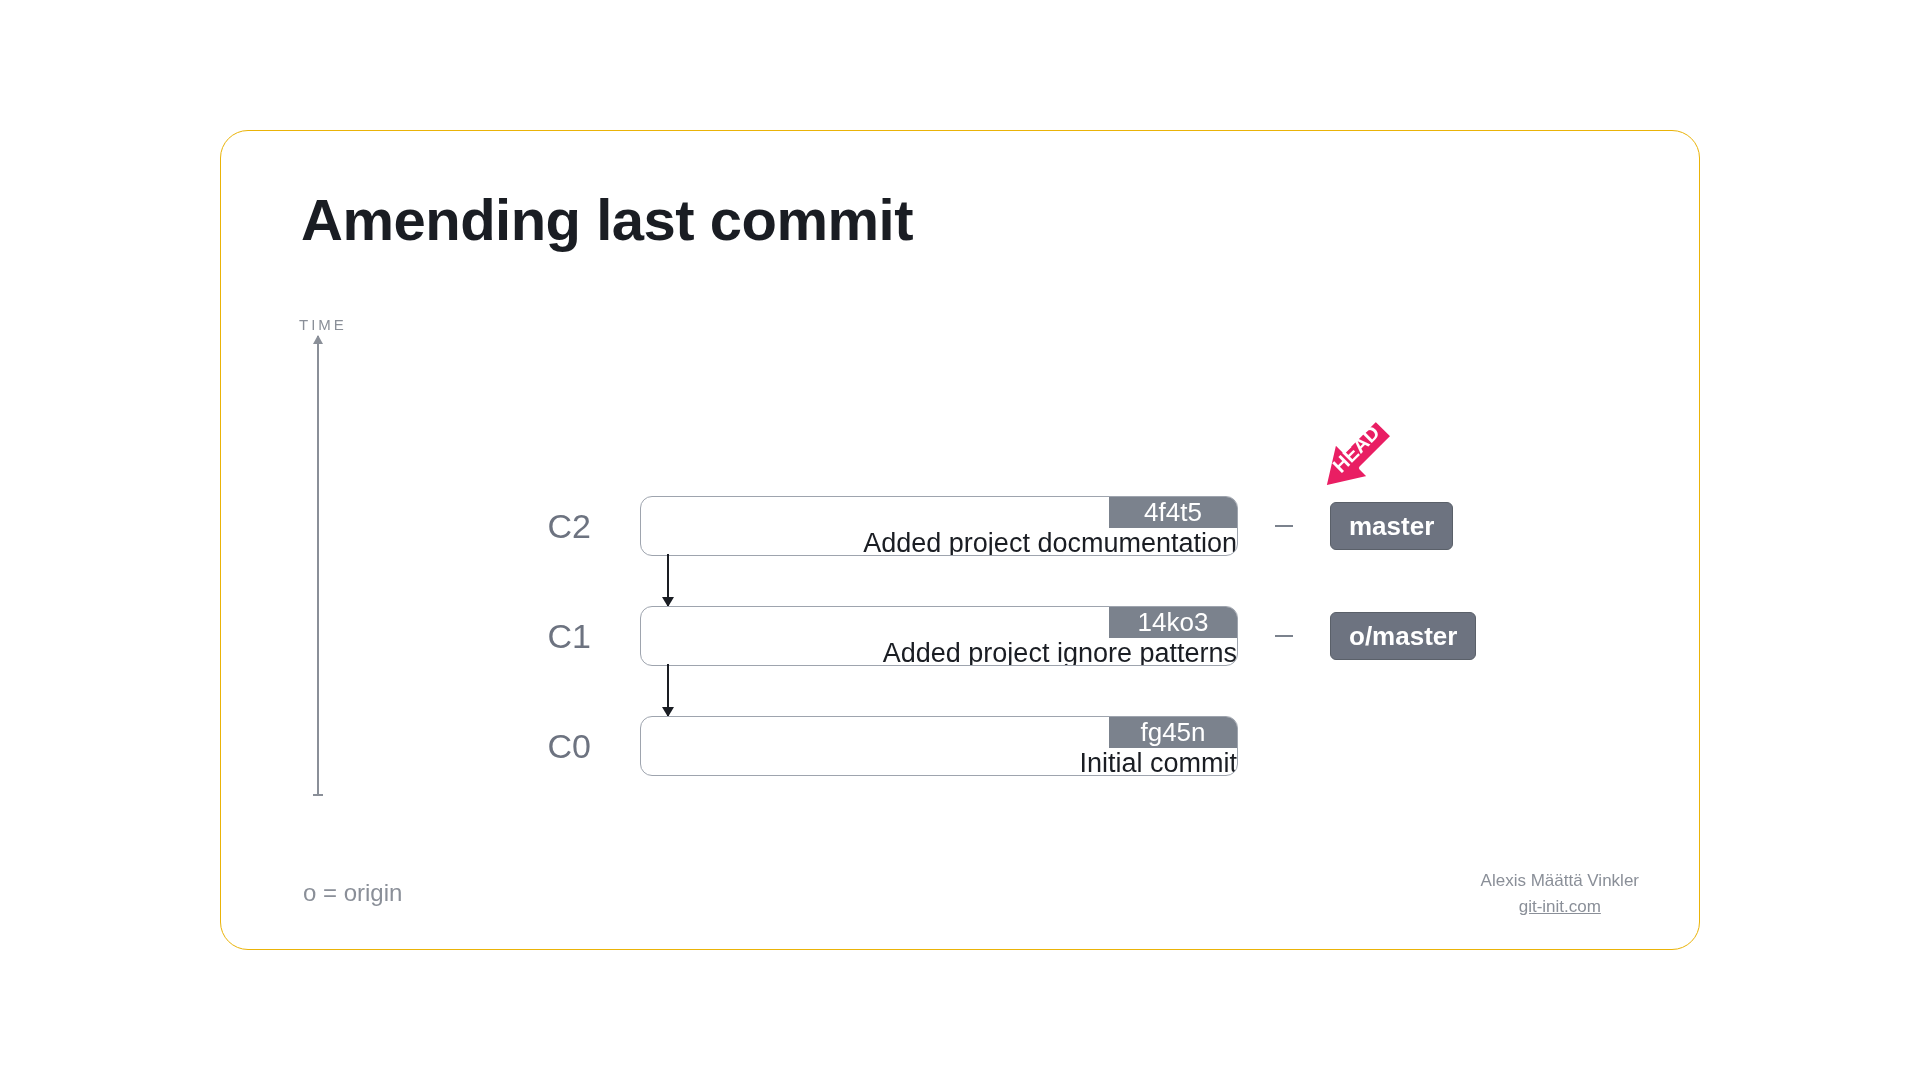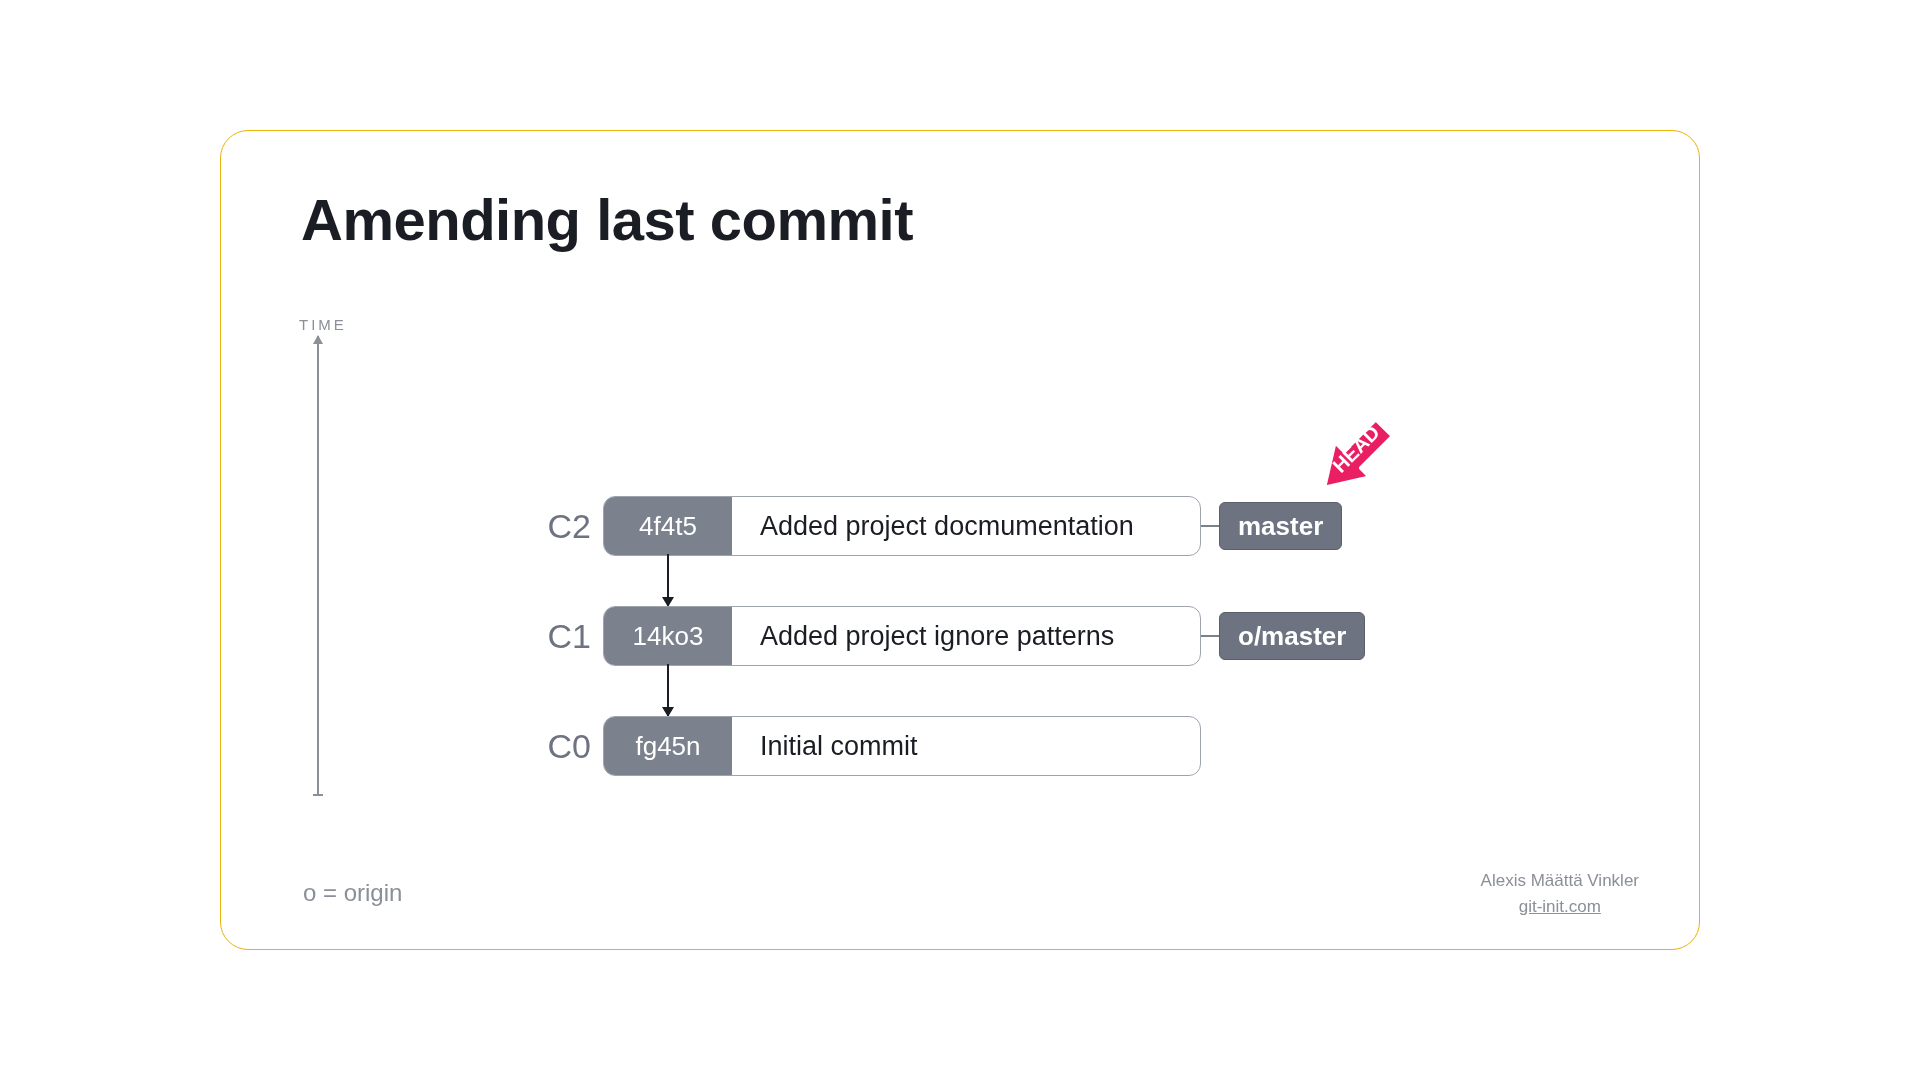--- a/index.html
+++ b/index.html
@@ -68,38 +68,40 @@
 
   .commits {
     position: absolute;
     top: 365px;
     left: 300px;
   }
   .commit-row {
     display: flex;
     align-items: center;
     position: relative;
+    gap: 37px;
   }
   .commit-label {
     width: 70px;
     text-align: right;
     font-size: 34px;
     color: #6d7380;
     font-weight: 400;
     margin-right: 12px;
   }
   .commit-box {
     display: flex;
-    align-items: center;
+    align-items: flex-end;
     width: 598px;
     height: 60px;
     border: 1.5px solid #9ea4ae;
     border-radius: 12px;
     overflow: hidden;
     background: #fff;
+    flex-direction: column;
   }
   .hash {
     width: 128px;
     height: 100%;
     background: #7b828d;
     color: #fff;
     font-size: 26px;
     display: flex;
     align-items: center;
     justify-content: center;

